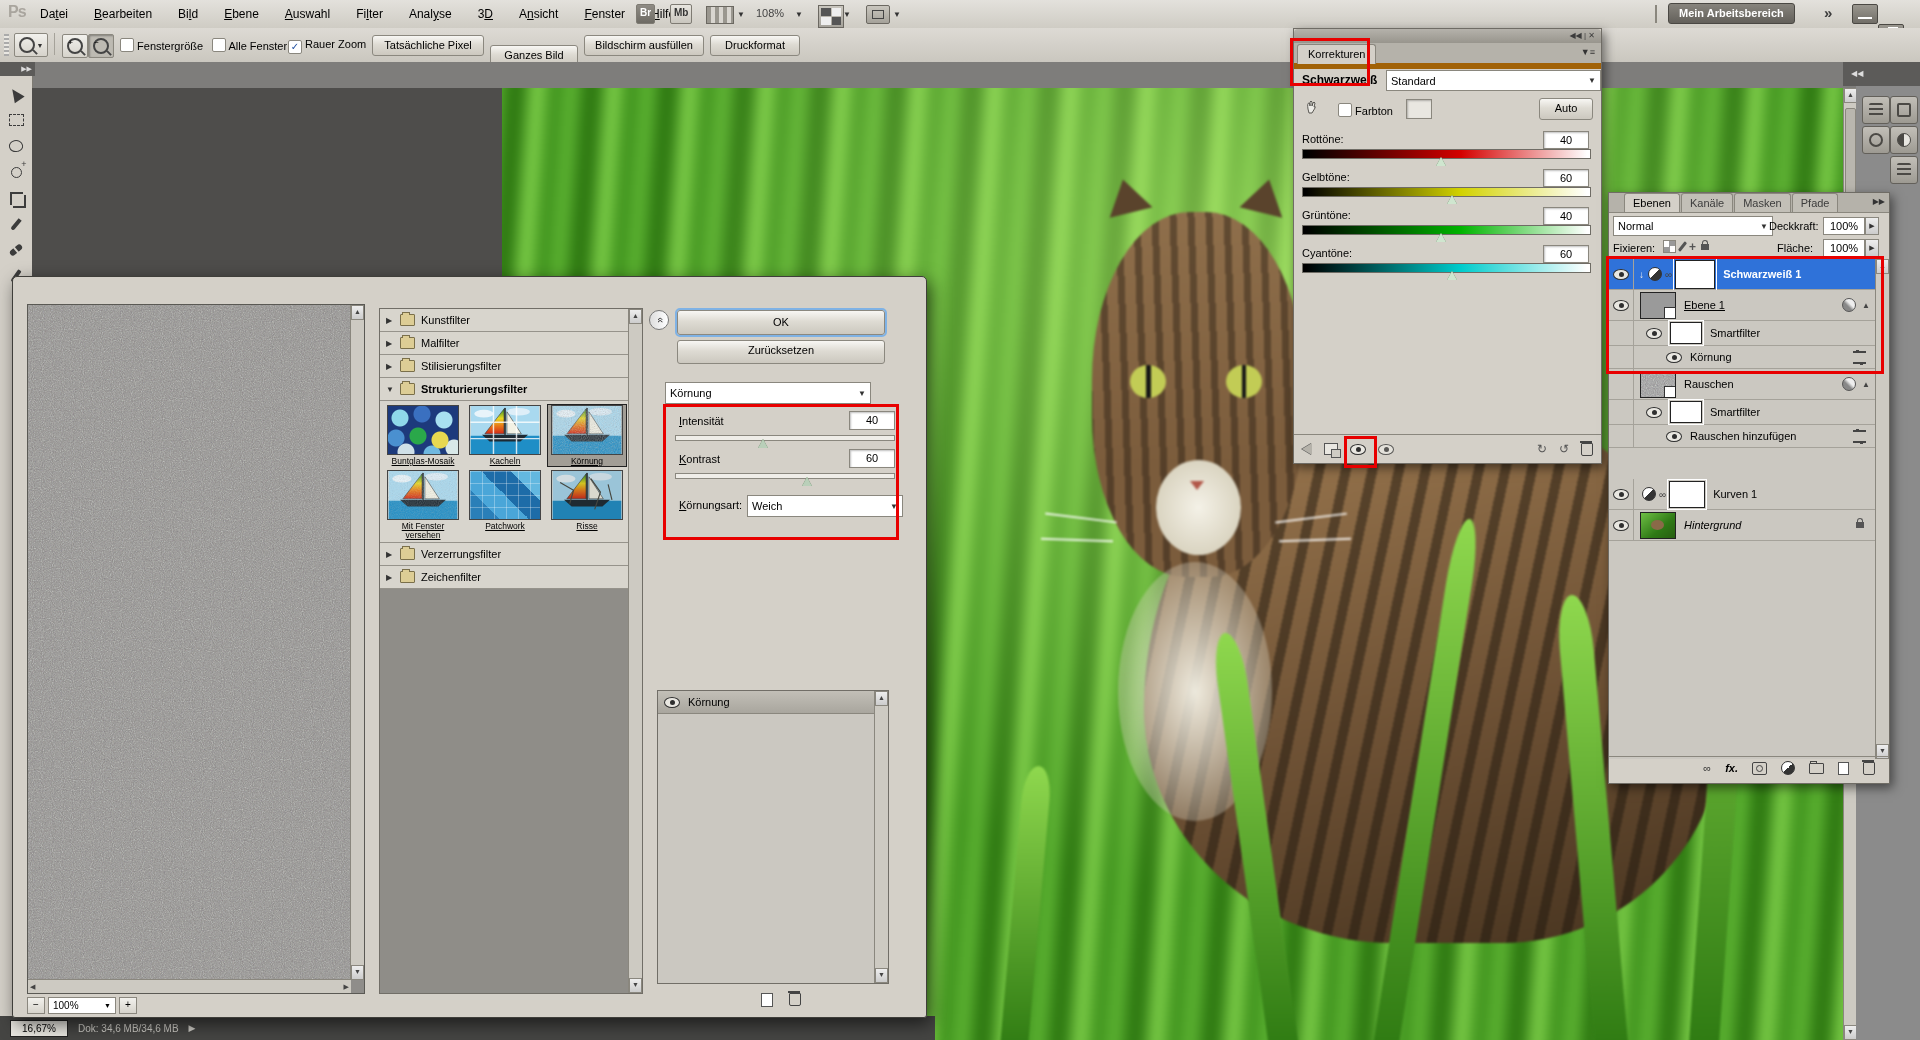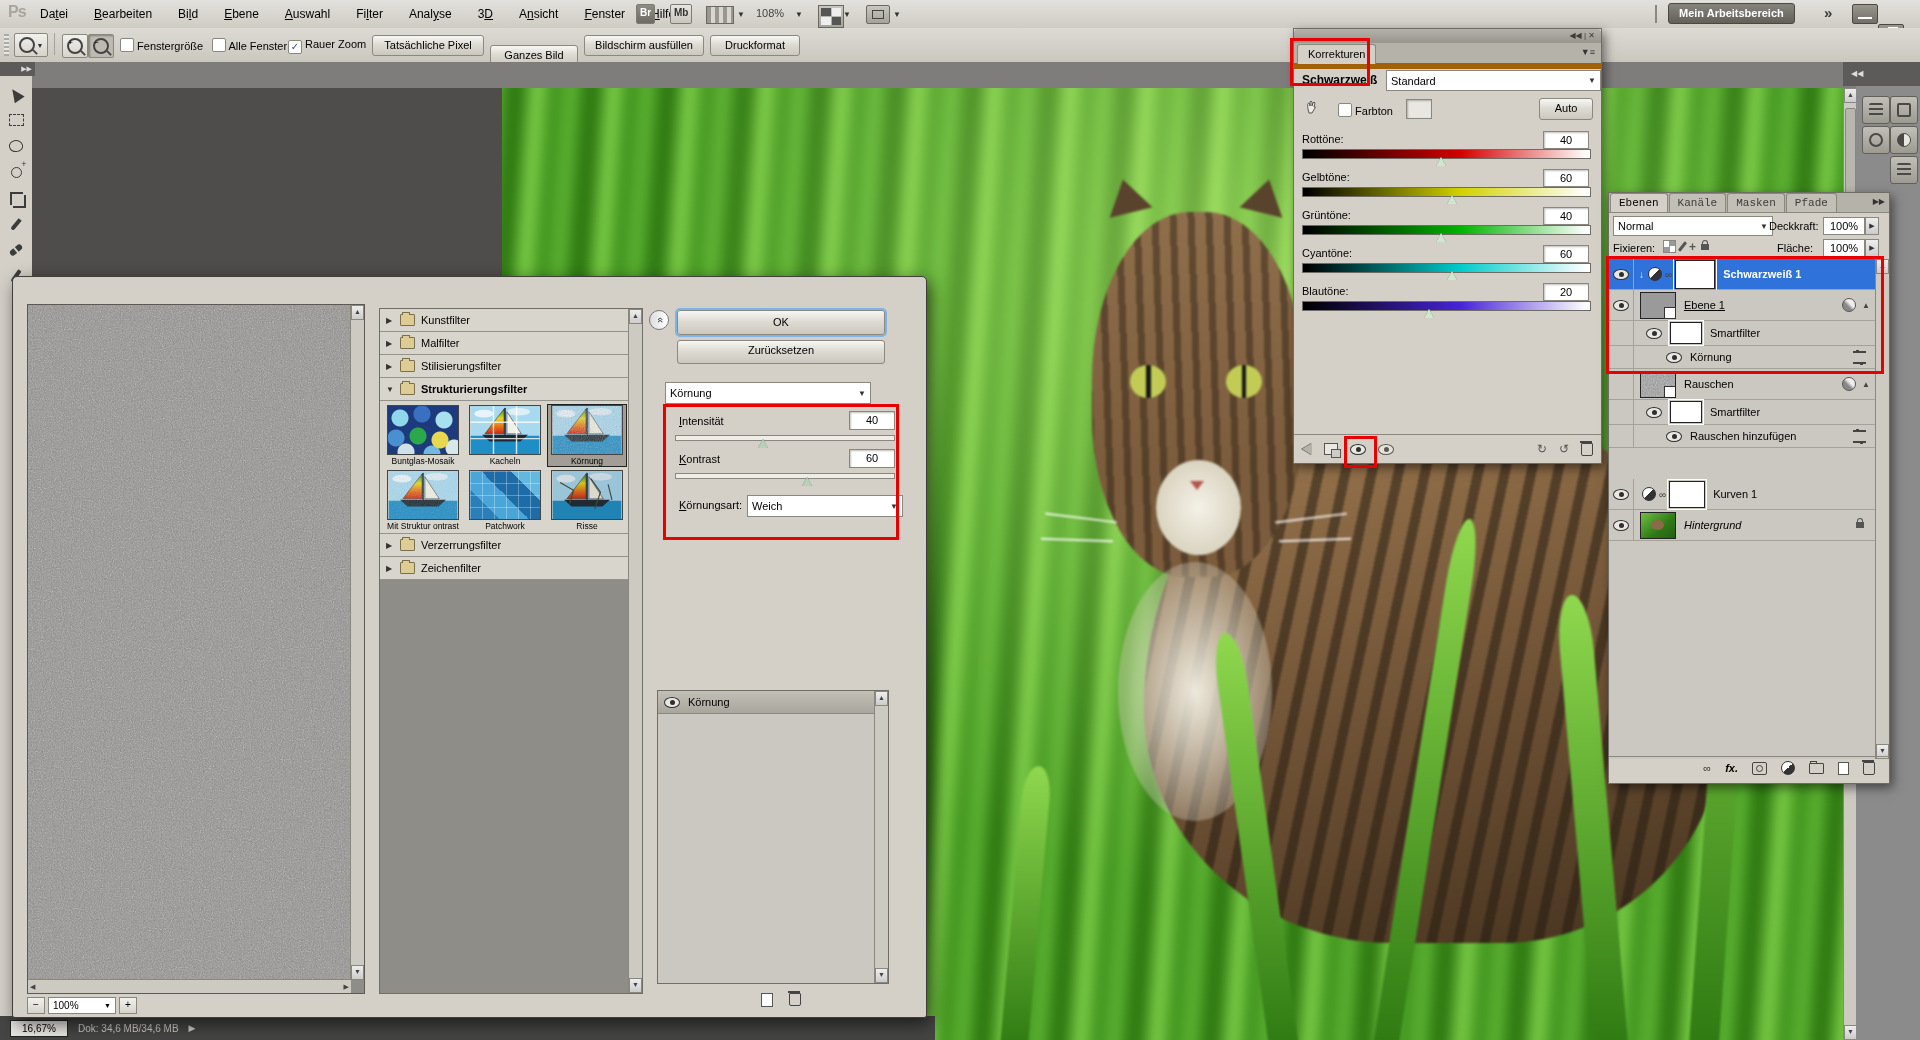--- a/index.html
+++ b/index.html
@@ -135,21 +135,21 @@
   #dlg{left:12px;top:276px;width:913px;height:740px;background:#d4d0c8;border:1px solid #3f3e3a;
        border-radius:5px 5px 3px 3px;box-shadow:4px 6px 18px rgba(0,0,0,.6);}
   #dlgTitle{left:0;top:0;width:100%;height:21px;background:linear-gradient(#83807a,#565550);color:#fff;
             font-size:11px;line-height:21px;padding-left:10px;border-radius:4px 4px 0 0;}
   #dlgPrev{left:14px;top:27px;width:336px;height:688px;background:#8f8d8a;border:1px solid #5a5954;}
   #dlgPrev svg{position:absolute;left:0;top:0;}
   .psb{position:absolute;background:#cdcac2;}
   #dlgList{left:366px;top:31px;width:262px;height:684px;background:#8f8d88;border:1px solid #716e67;}
   .catrow{position:relative;height:22px;background:#d8d5cd;border-bottom:1px solid #96938b;display:flex;align-items:center;gap:6px;padding-left:6px;}
   .catrow .tri{font-size:8px;color:#333;width:8px;}
-  .thumbwrap{background:#d8d5cd;border-bottom:1px solid #96938b;display:flex;flex-wrap:wrap;gap:4px;padding:4px 2px 2px 4px;}
+  .thumbwrap{background:#d8d5cd;border-bottom:1px solid #96938b;display:flex;flex-wrap:wrap;gap:4px;padding:4px 2px 2px 4px;text-decoration:underline;}
   .ftile{width:78px;text-align:center;font-size:8.5px;line-height:9px;}
   .ftile .img{width:70px;height:48px;border:1px solid #444;margin:0 auto 2px;position:relative;overflow:hidden;}
   .ftile.sel{background:#a29e96;outline:1px solid #222;}
   #mosaic{background-color:#1d3a7c;background-image:
     radial-gradient(circle 9px at 12px 12px,#8fd8ea 8px,transparent 9px),
     radial-gradient(circle 9px at 34px 8px,#3a70c0 8px,transparent 9px),
     radial-gradient(circle 9px at 56px 14px,#a8e0f0 8px,transparent 9px),
     radial-gradient(circle 9px at 8px 32px,#4a90d0 8px,transparent 9px),
     radial-gradient(circle 9px at 30px 30px,#2aa84a 8px,transparent 9px),
     radial-gradient(circle 9px at 52px 34px,#e8d850 8px,transparent 9px),
@@ -194,21 +194,21 @@
   #adjFoot{position:absolute;left:0;right:0;bottom:0;height:28px;border-top:1px solid #8a877e;
            display:flex;align-items:center;gap:12px;padding:0 8px;}
   .backarrow{width:0;height:0;border-top:6px solid transparent;border-bottom:6px solid transparent;border-right:10px solid #b5b2aa;
              filter:drop-shadow(-1px 0 0 #555);}
   .clipI{width:12px;height:10px;border:1px solid #555;position:relative;background:#e9e7e1;}
   .clipI::after{content:"";position:absolute;right:-4px;bottom:-4px;width:8px;height:7px;border:1px solid #555;background:#cfccc4;}
   .resetI{font-size:12px;color:#555;transform:scaleX(-1);}
 
   
   #layPanel{left:1608px;top:192px;width:280px;height:590px;}
-  #layTabs{position:absolute;left:0;top:0;right:0;height:19px;background:#b5b2aa;border-bottom:1px solid #8a877e;display:flex;align-items:flex-end;padding-left:1px;gap:1px;font-family:Liberation Mono, monospace;}
+  #layTabs{position:absolute;left:0;top:0;right:0;height:19px;background:#b5b2aa;border-bottom:1px solid #8a877e;display:flex;align-items:flex-end;padding-left:15px;gap:1px;}
   .ptab{height:18px;line-height:18px;padding:0 8px;font-size:11px;background:#c2bfb7;border:1px solid #8a877e;border-bottom:none;border-radius:3px 3px 0 0;color:#3c3c3c;}
   .ptab.active{background:#d4d0c8;color:#000;}
   #layTabsRight{position:absolute;right:4px;top:4px;font-size:8px;color:#333;}
   .lrowArea{position:absolute;left:0;top:66px;right:13px;height:500px;background:#cbc8c1;overflow:hidden;}
   .lrow{position:absolute;left:0;right:0;background:#cbc8c1;border-bottom:1px solid #a5a29a;display:flex;align-items:center;}
   .lrow.sel{background:#2f72d9;color:#fff;}
   .eyebox{width:24px;align-self:stretch;border-right:1px solid #a5a29a;display:flex;align-items:center;justify-content:center;flex:none;}
   .lthumb{width:34px;height:25px;border:1px solid #222;background:#9a9a9a;position:relative;flex:none;}
   .lthumb.mask{background:#fff;outline:1px solid #fff;outline-offset:1px;}
   .lthumb .sbadge{position:absolute;right:-1px;bottom:-1px;width:10px;height:10px;background:#fff;border:1px solid #333;}
@@ -489,21 +489,21 @@
             </div>
             <span>Körnung</span>
           </div>
           <div class="ftile">
             <div class="img">
               <svg width="70" height="48" viewBox="0 0 72 50">
                   <use href="#boat"></use>
                 <rect width="72" height="50" filter="url(#nz)" opacity="0.3"></rect>
                 </svg>
             </div>
-            <span>Mit Struktur ontrast</span>
+            <span>Mit Fenster versehen</span>
           </div>
           <div class="ftile">
             <div class="img" id="patch"></div>
             <span>Patchwork</span>
           </div>
           <div class="ftile">
             <div class="img">
               <svg width="70" height="48" viewBox="0 0 72 50">
                   <use href="#boat"></use>
                 <path d="M8 12 L22 20 L18 34 M40 8 L50 22 L44 40 M58 14 L62 30" stroke="#4a4a42" stroke-width="1.2" fill="none"></path>
@@ -620,27 +620,20 @@
         <div class="tri-u" style="top: 7px; transform: translateX(-50%); left: 48%;"></div>
       </div>
     </div>
     <div class="kslider" style="top:218px">
       <span class="kslabel">Cyantöne:</span>
       <span class="ksval inset">60</span>
       <div class="kstrack track" style="background: linear-gradient(to right, rgb(0, 0, 0) 1%, rgb(0, 204, 204) 55%, rgb(255, 255, 255) 99%);">
         <div class="tri-u" style="top: 7px; transform: translateX(-50%); left: 52%;"></div>
       </div>
     </div>
-    <div class="kslider" style="top:256px">
-      <span class="kslabel">Blautöne:</span>
-      <span class="ksval inset">20</span>
-      <div class="kstrack track" style="background: linear-gradient(to right, rgb(0, 0, 0) 1%, rgb(71, 36, 216) 55%, rgb(255, 255, 255) 99%);">
-        <div class="tri-u" style="top: 7px; transform: translateX(-50%); left: 44%;"></div>
-      </div>
-    </div>
 
     <div id="adjFoot">
       <span class="backarrow"></span>
       <span class="clipI"></span>
       <span class="eye"></span>
       <span class="eye" style="opacity:.75"></span>
       <span style="flex:1"></span>
       <span class="resetI">↺</span>
       <span class="resetI" style="transform:none">↺</span>
       <span class="trash"></span>

